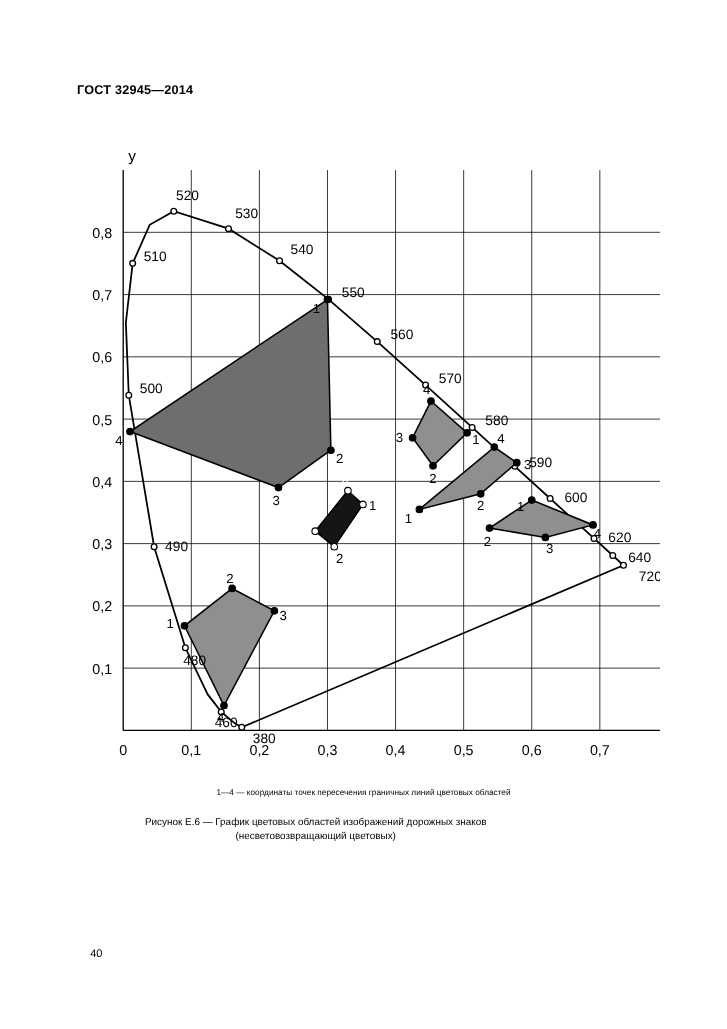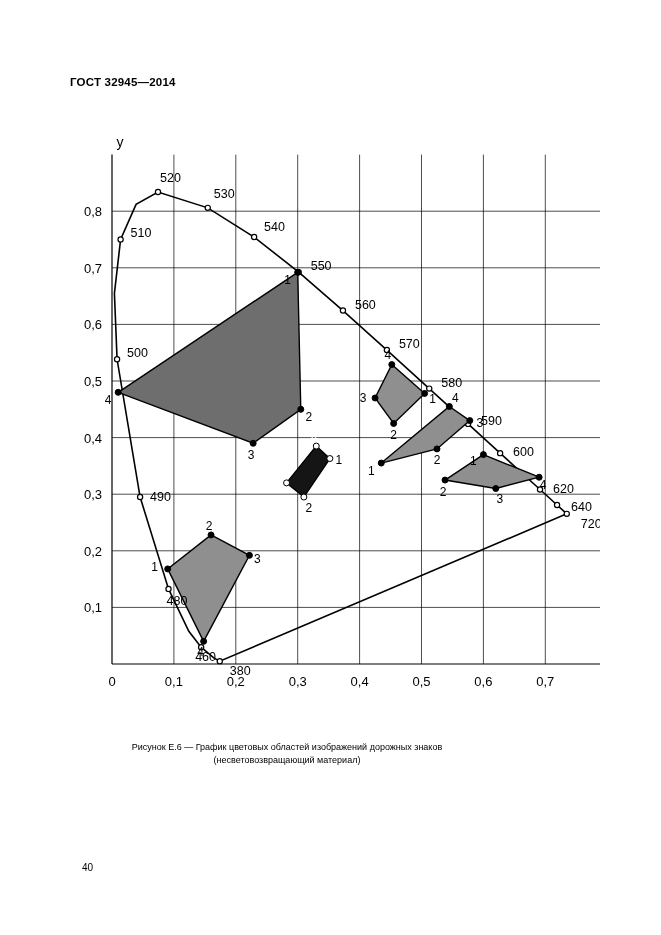--- a/index.html
+++ b/index.html
@@ -204,20 +204,21 @@
           <text x="130.612" y="552.36" font-size="12" font-family="&quot;Liberation Sans&quot;, sans-serif" text-anchor="middle" fill="#000">4</text>
           <text x="84.71000000000001" y="466.912" font-size="12" font-family="&quot;Liberation Sans&quot;, sans-serif" text-anchor="middle" fill="#000">1</text>
           <text x="244.27" y="337.09000000000003" font-size="12" font-family="&quot;Liberation Sans&quot;, sans-serif" text-anchor="middle" fill="#fff">4</text>
           <text x="268.888" y="359.54200000000003" font-size="12" font-family="&quot;Liberation Sans&quot;, sans-serif" text-anchor="middle" fill="#000">1</text>
           <text x="238.89" y="408.03" font-size="12" font-family="&quot;Liberation Sans&quot;, sans-serif" text-anchor="middle" fill="#000">2</text>
           <text x="204.558" y="384.88" font-size="12" font-family="&quot;Liberation Sans&quot;, sans-serif" text-anchor="middle" fill="#fff">3</text>
         </g>
     </svg>
   </div>
 
+  <div class="caption-note">1—4 — координаты точек пересечения граничных линий цветовых областей</div>
   <div class="caption-main">
     <div>Рисунок Е.6 — График цветовых областей изображений дорожных знаков</div>
-    <div>(несветовозвращающий материал)</div>
+    <div>(несветовозвращающий цветовых)</div>
   </div>
 
   <div class="page-number">40</div>
 
 </div>
 
 </body></html>

